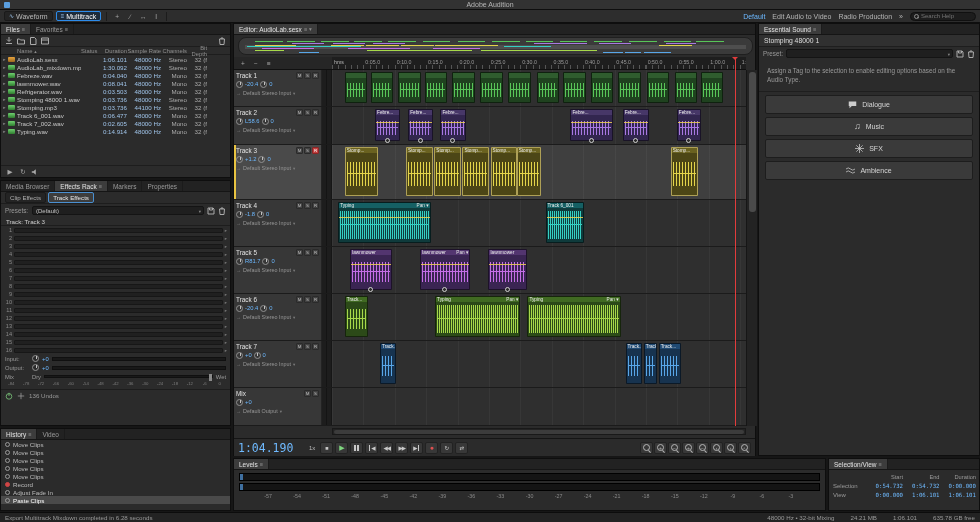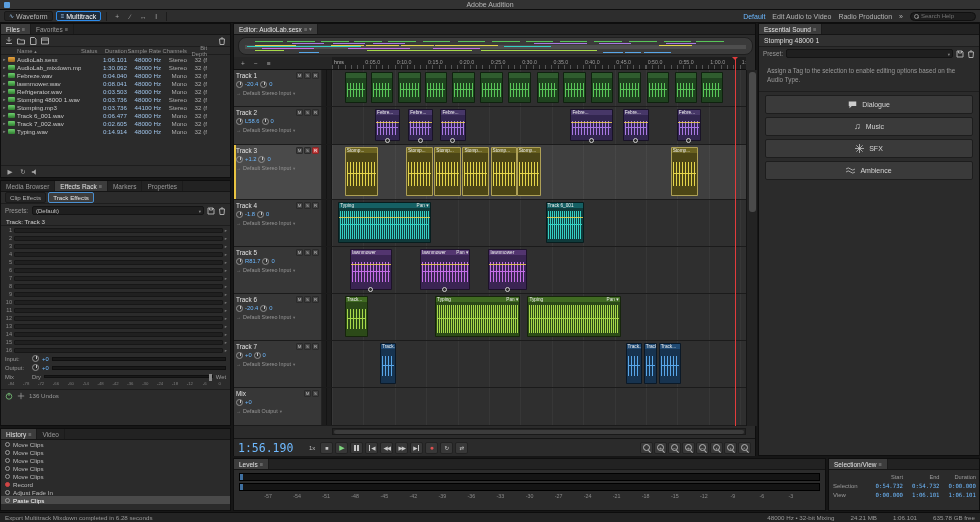--- a/index.html
+++ b/index.html
@@ -1159,21 +1159,21 @@
         </div>
       </div>
     <div class="vscroll">
         <div class="vthumb"></div>
       </div>
     <div class="hscroll">
         <div class="hthumb"></div>
       </div>
     <div class="playhead" style="left: 500.646px;"></div>
     <div class="transport">
-      <span class="timedisp">1:56.190</span>
+      <span class="timedisp">1:04.190</span>
       <span class="speed">1x</span>
       <span class="tbtn">■</span>
       <span class="tbtn play">▶</span>
       <span class="tbtn">
           <span class="pausebars"></span>
         </span>
       <span class="tbtn"><span class="pbar"></span>◀</span>
       <span class="tbtn dbl">◀◀</span>
       <span class="tbtn dbl">▶▶</span>
       <span class="tbtn">▶<span class="pbar"></span></span>

